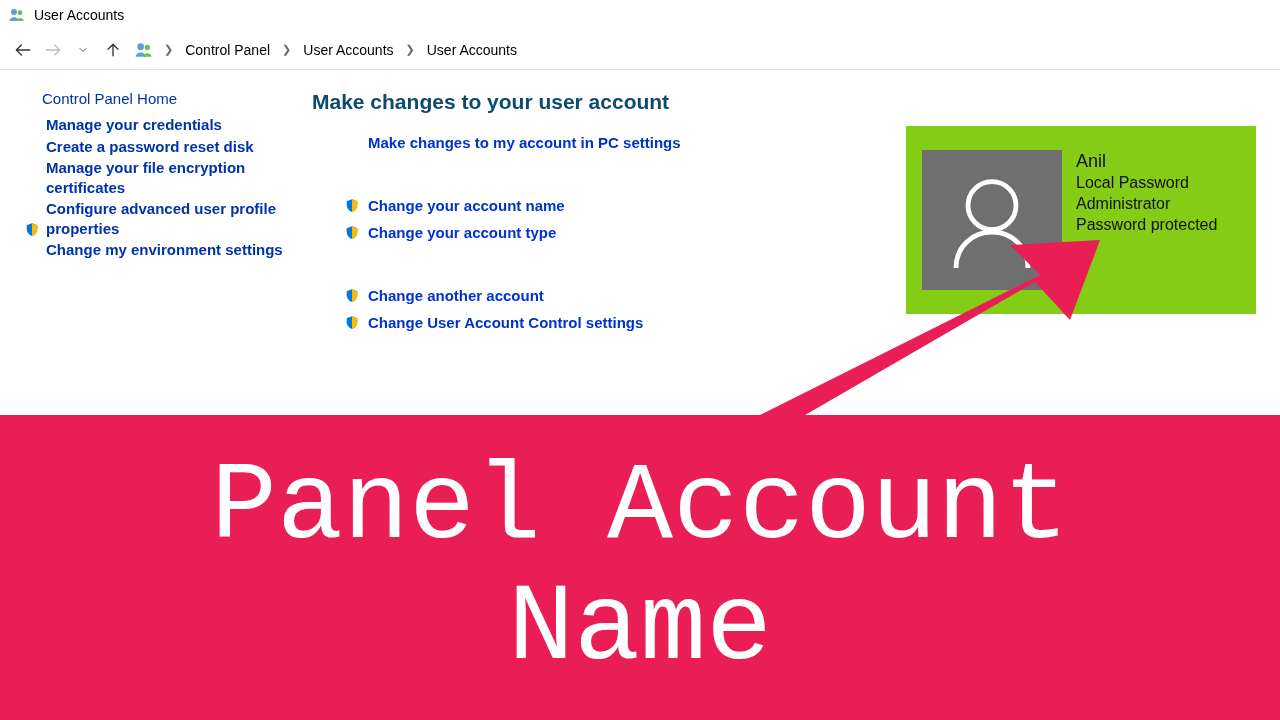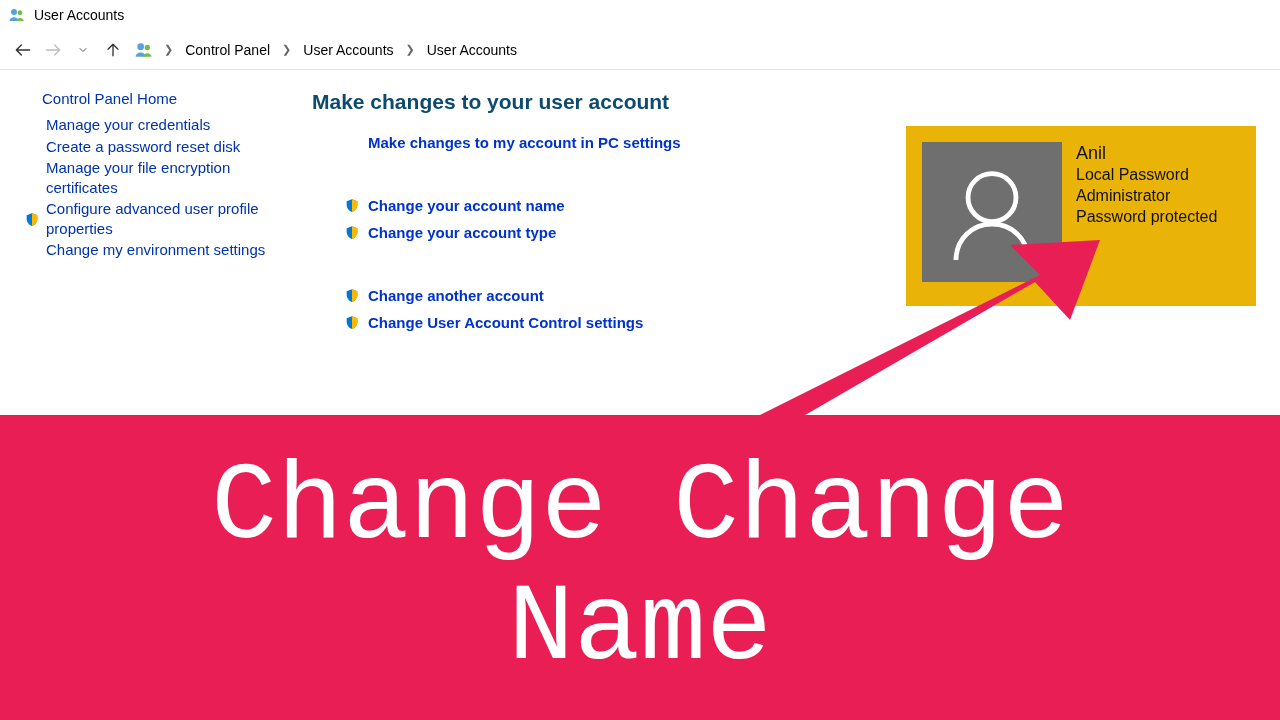--- a/index.html
+++ b/index.html
@@ -79,22 +79,23 @@
   }
   .sidebar-home {
     color: #0033aa;
     padding-left: 18px;
     margin-bottom: 6px;
   }
   .sidebar-link {
     color: #0033aa;
     line-height: 1.3;
     display: flex;
-    align-items: center;
+    align-items: flex-end;
     gap: 6px;
+    font-weight: bold;
   }
   .sidebar-link .shield {
     width: 16px; height:16px; flex-shrink:0; margin-top:2px;
   }
   .sidebar-link .noicon { width:16px; flex-shrink:0; }
   .main {
     flex: 1;
     display: flex;
     flex-direction: column;
     position: relative;
@@ -120,22 +121,22 @@
     gap: 8px;
   }
   .main-link .shield { width:16px; height:16px; flex-shrink:0; }
   .main-link .pad { width:16px; flex-shrink:0; }
   .spacer { height: 26px; }
   .user-card {
     position: absolute;
     right: 0;
     top: 36px;
     width: 350px;
-    background: #eab308;
-    padding: 16px 18px 24px 16px;
+    background: #84cc16;
+    padding: 24px 18px 24px 16px;
     display: flex;
     gap: 14px;
     align-items: flex-start;
   }
   .avatar-box {
     width: 140px;
     height: 140px;
     background: #6f6f6f;
     display:flex;
     align-items:center;
@@ -330,16 +331,16 @@
   </div>
 
 </div>
 
 <svg class="arrow" viewBox="0 0 460 230">
   <polygon points="0,230 70,230 395,42 430,80 460,0 370,5 400,35 50,210" fill="#e91e55"></polygon>
 </svg>
 
 <div class="overlay-banner">
   <div class="txt">
-    <span>Change Change</span><br>
+    <span>Panel Account</span><br>
     <span>Name</span>
   </div>
 </div>
 
 </body></html>

